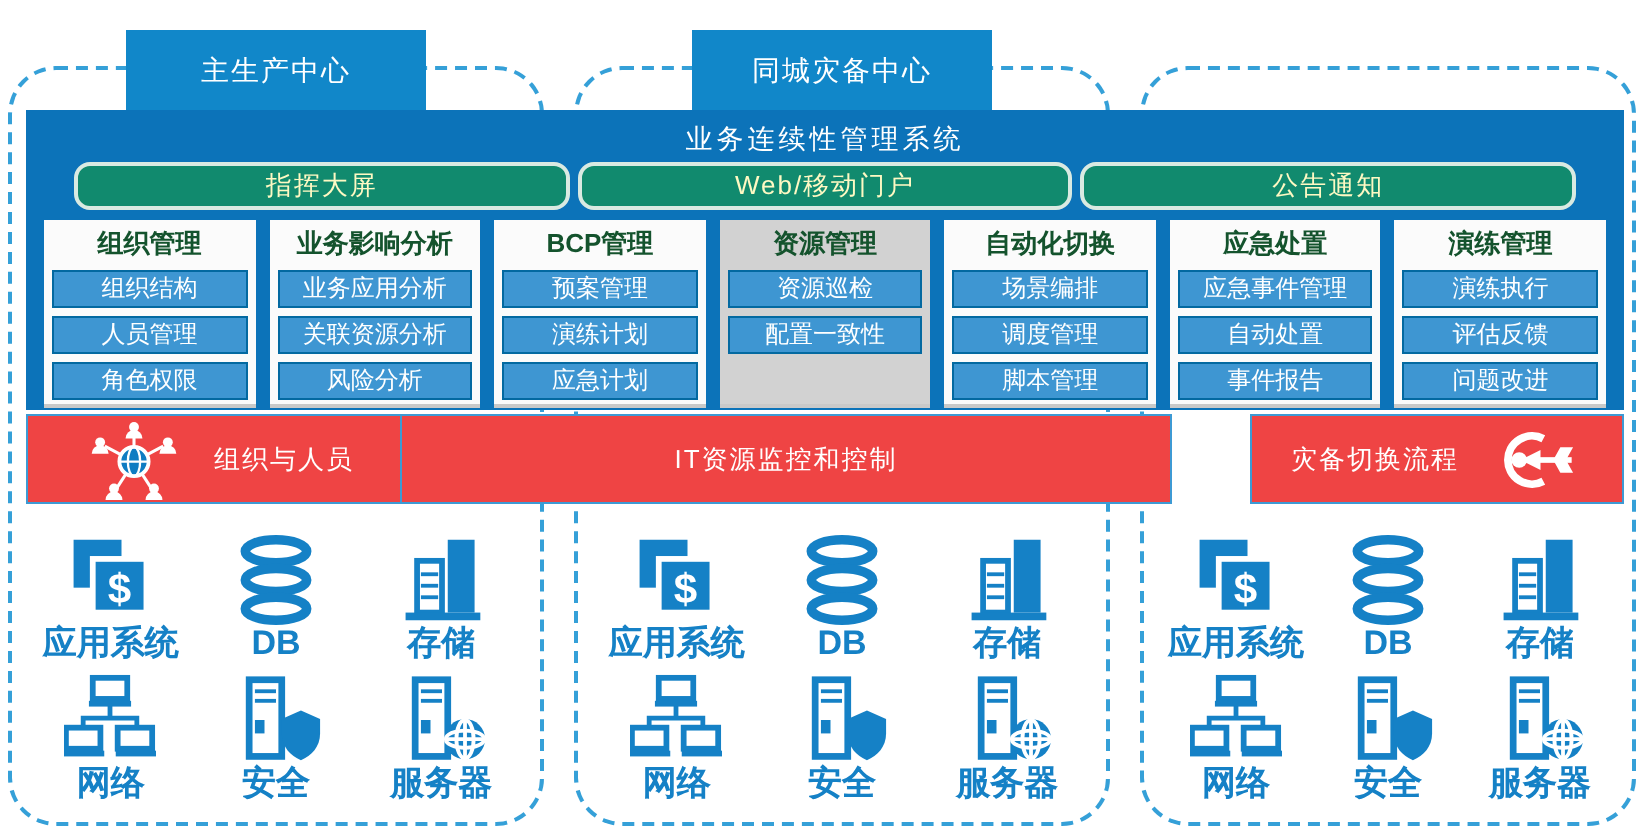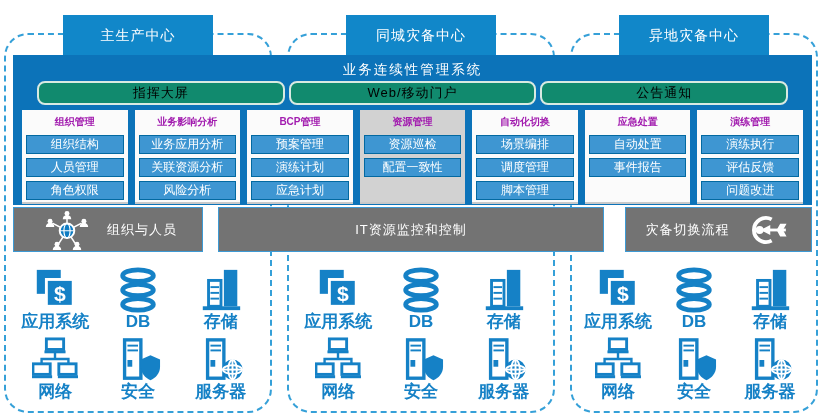--- a/index.html
+++ b/index.html
@@ -40,48 +40,48 @@
     position:absolute;left:13px;top:55px;width:799px;height:150px;
     background:#0c73b9;z-index:6;box-sizing:border-box;
   }
   .bcm-title{
     text-align:center;color:#ffffff;font-size:13.5px;letter-spacing:2px;
     padding-top:6px;height:19px;
   }
   .portal-row{display:flex;gap:4px;padding:1px 24px 0 24px;}
   .portal-btn{
     flex:1;height:20px;background:#118a6e;border:2px solid #d9eae2;border-radius:8px;
-    color:#000000;font-size:13px;display:flex;align-items:center;justify-content:center;
+    color:#fef9c3;font-size:13px;display:flex;align-items:center;justify-content:center;
     letter-spacing:1px;
   }
   .module-row{display:flex;gap:7px;padding:5px 9px 0 9px;}
   .module{
     flex:1;background:#fbfbfb;padding:2px 4px 4px 4px;
     display:flex;flex-direction:column;box-sizing:border-box;height:94px;
     border-bottom:2px solid #c9c9c9;
   }
   .module.highlight{background:#d2d2d2;}
   .module-title{
-    text-align:center;font-weight:bold;font-size:10px;color:#a21caf;
+    text-align:center;font-weight:bold;font-size:13px;color:#14532d;
     height:19px;line-height:19px;white-space:nowrap;
   }
   .module-item{
     height:17px;margin-top:4px;background:#3e96d2;border:1px solid #0369a1;
     color:#ffffff;font-size:12px;display:flex;align-items:center;justify-content:center;
     white-space:nowrap;
   }
   
   .band{
-    position:absolute;top:207px;height:45px;background:#737373;
+    position:absolute;top:207px;height:45px;background:#ef4444;
     color:#ffffff;display:flex;align-items:center;justify-content:center;
     font-size:13px;letter-spacing:1px;z-index:6;box-sizing:border-box;
     border:1px solid #3d9ad4;
   }
   #band-left{left:13px;width:190px;gap:12px;}
-  #band-mid{left:218px;width:386px;}
+  #band-mid{left:200px;width:386px;}
   #band-right{left:625px;width:187px;gap:10px;}
   .band svg{display:block;}
   .hidden-defs{position:absolute;width:0;height:0;overflow:hidden;}
 </style>
 </head>
 <body>
 
 <svg class="hidden-defs" xmlns="http://www.w3.org/2000/svg">
   <defs>
     <symbol id="sym-app" viewBox="0 0 48 48">
@@ -257,21 +257,20 @@
     <div class="infra-cell">
         <svg>
           <use href="#sym-server"></use>
         </svg>
         <div class="infra-label">服务器</div>
       </div>
   </div>
 </div>
 
 <div class="zone" id="zone-2">
-  <div class="zone-label">异地灾备中心</div>
   <div class="infra-grid">
     <div class="infra-cell">
         <svg>
           <use href="#sym-app"></use>
         </svg>
         <div class="infra-label">应用系统</div>
       </div>
     <div class="infra-cell">
         <svg>
           <use href="#sym-db"></use>
@@ -339,20 +338,21 @@
       <div class="module-item">配置一致性</div>
     </div>
     <div class="module">
       <div class="module-title">自动化切换</div>
       <div class="module-item">场景编排</div>
       <div class="module-item">调度管理</div>
       <div class="module-item">脚本管理</div>
     </div>
     <div class="module">
       <div class="module-title">应急处置</div>
+      <div class="module-item">应急事件管理</div>
       <div class="module-item">自动处置</div>
       <div class="module-item">事件报告</div>
     </div>
     <div class="module">
       <div class="module-title">演练管理</div>
       <div class="module-item">演练执行</div>
       <div class="module-item">评估反馈</div>
       <div class="module-item">问题改进</div>
     </div>
   </div>

